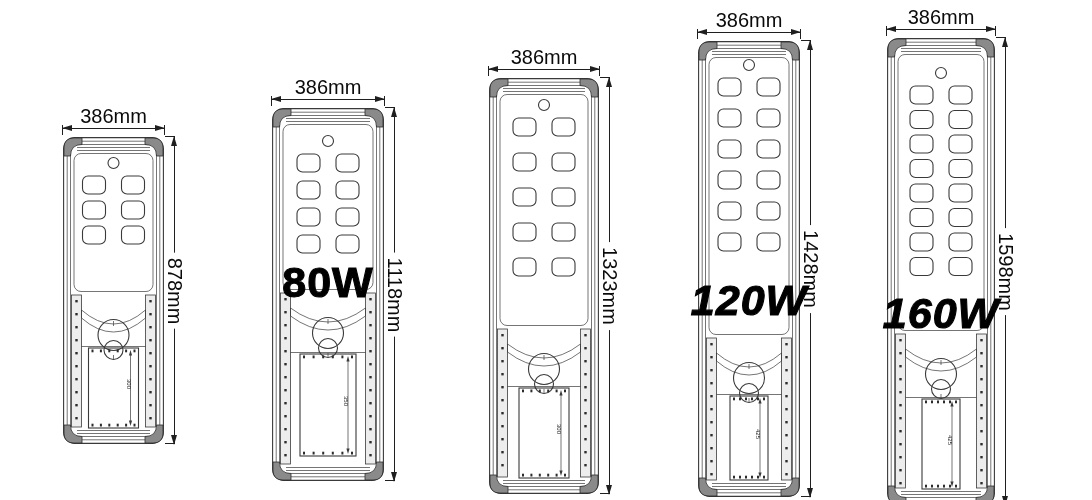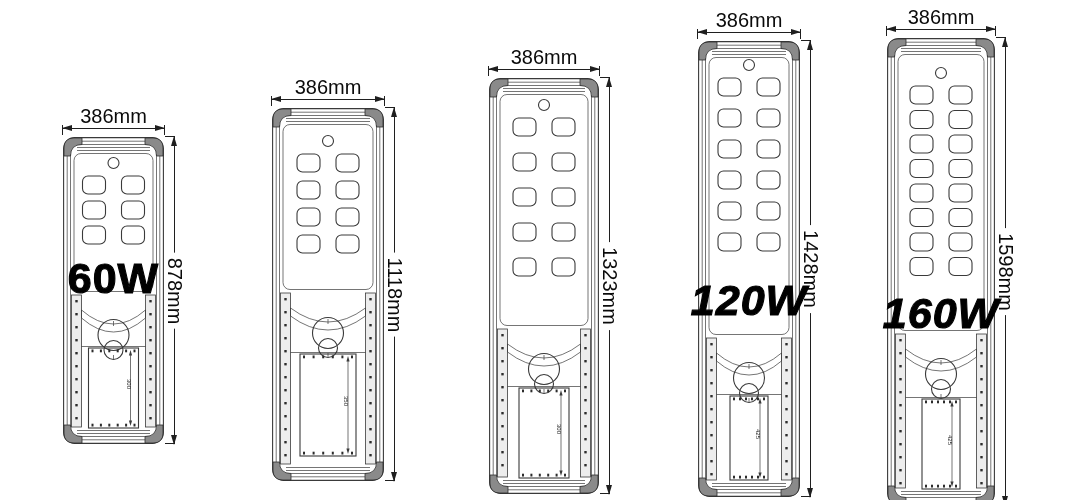--- a/index.html
+++ b/index.html
@@ -124,21 +124,20 @@
       <span class="arr r"></span>
       <span class="lab">386mm</span>
     </div>
     <div class="dim-right">
       <span class="tick t"></span>
       <span class="tick b"></span>
       <span class="arr t"></span>
       <span class="arr b"></span>
       <span class="vlab">878mm</span>
     </div>
-    <div class="watt" style="font-size: 43px; top: 119.64px;">60W</div>
     <span class="batt-lab" style="left: 62.5px; top: 242px;">300</span>
   </figure>
 
   <figure class="lamp" style="left: 272px; top: 92px; width: 112px; height: 373px;">
     <svg class="body" viewBox="0 0 112 373" width="112" height="373">
         <rect x="0.6" y="0.6" width="110.8" height="371.8" rx="11" class="ln"></rect>
         <rect x="4.2" y="4.2" width="103.6" height="364.6" rx="8" class="ln thin"></rect>
         <line x1="14" y1="7.5" x2="98" y2="7.5" class="ln thin"></line>
         <line x1="14" y1="365.5" x2="98" y2="365.5" class="ln thin"></line>
         <line x1="14" y1="10.5" x2="98" y2="10.5" class="ln thin"></line>
@@ -222,20 +221,21 @@
       <span class="arr r"></span>
       <span class="lab">386mm</span>
     </div>
     <div class="dim-right">
       <span class="tick t"></span>
       <span class="tick b"></span>
       <span class="arr t"></span>
       <span class="arr b"></span>
       <span class="vlab">1118mm</span>
     </div>
+    <div class="watt" style="font-size: 43px; top: 152.64px;">80W</div>
     <span class="batt-lab" style="left: 71px; top: 288px;">350</span>
   </figure>
 
   <figure class="lamp" style="left: 489px; top: 62px; width: 110px; height: 416px;">
     <svg class="body" viewBox="0 0 110 416" width="110" height="416">
         <rect x="0.6" y="0.6" width="108.8" height="414.8" rx="11" class="ln"></rect>
         <rect x="4.2" y="4.2" width="101.6" height="407.6" rx="8" class="ln thin"></rect>
         <line x1="14" y1="7.5" x2="96" y2="7.5" class="ln thin"></line>
         <line x1="14" y1="408.5" x2="96" y2="408.5" class="ln thin"></line>
         <line x1="14" y1="10.5" x2="96" y2="10.5" class="ln thin"></line>

